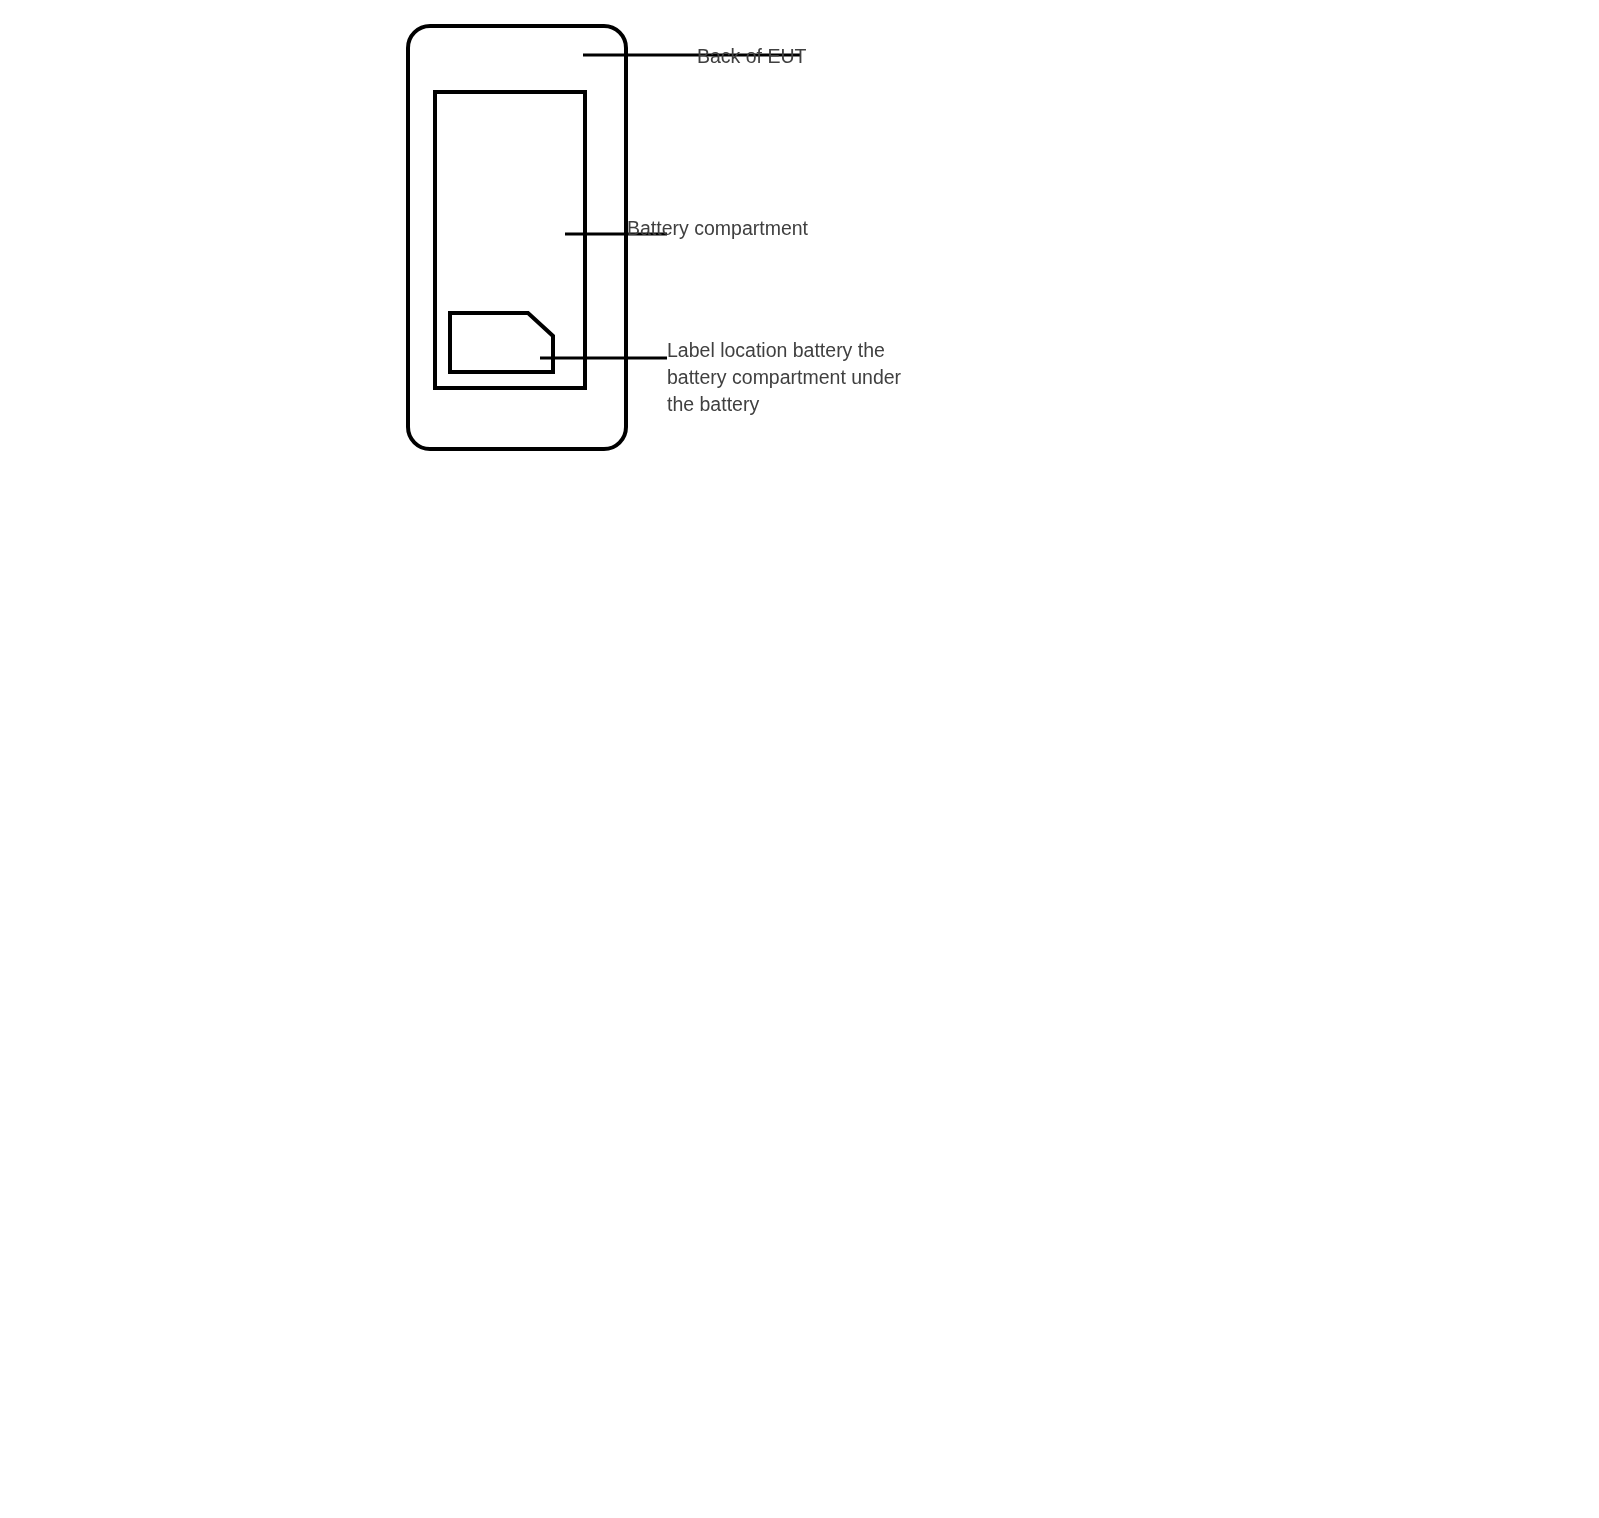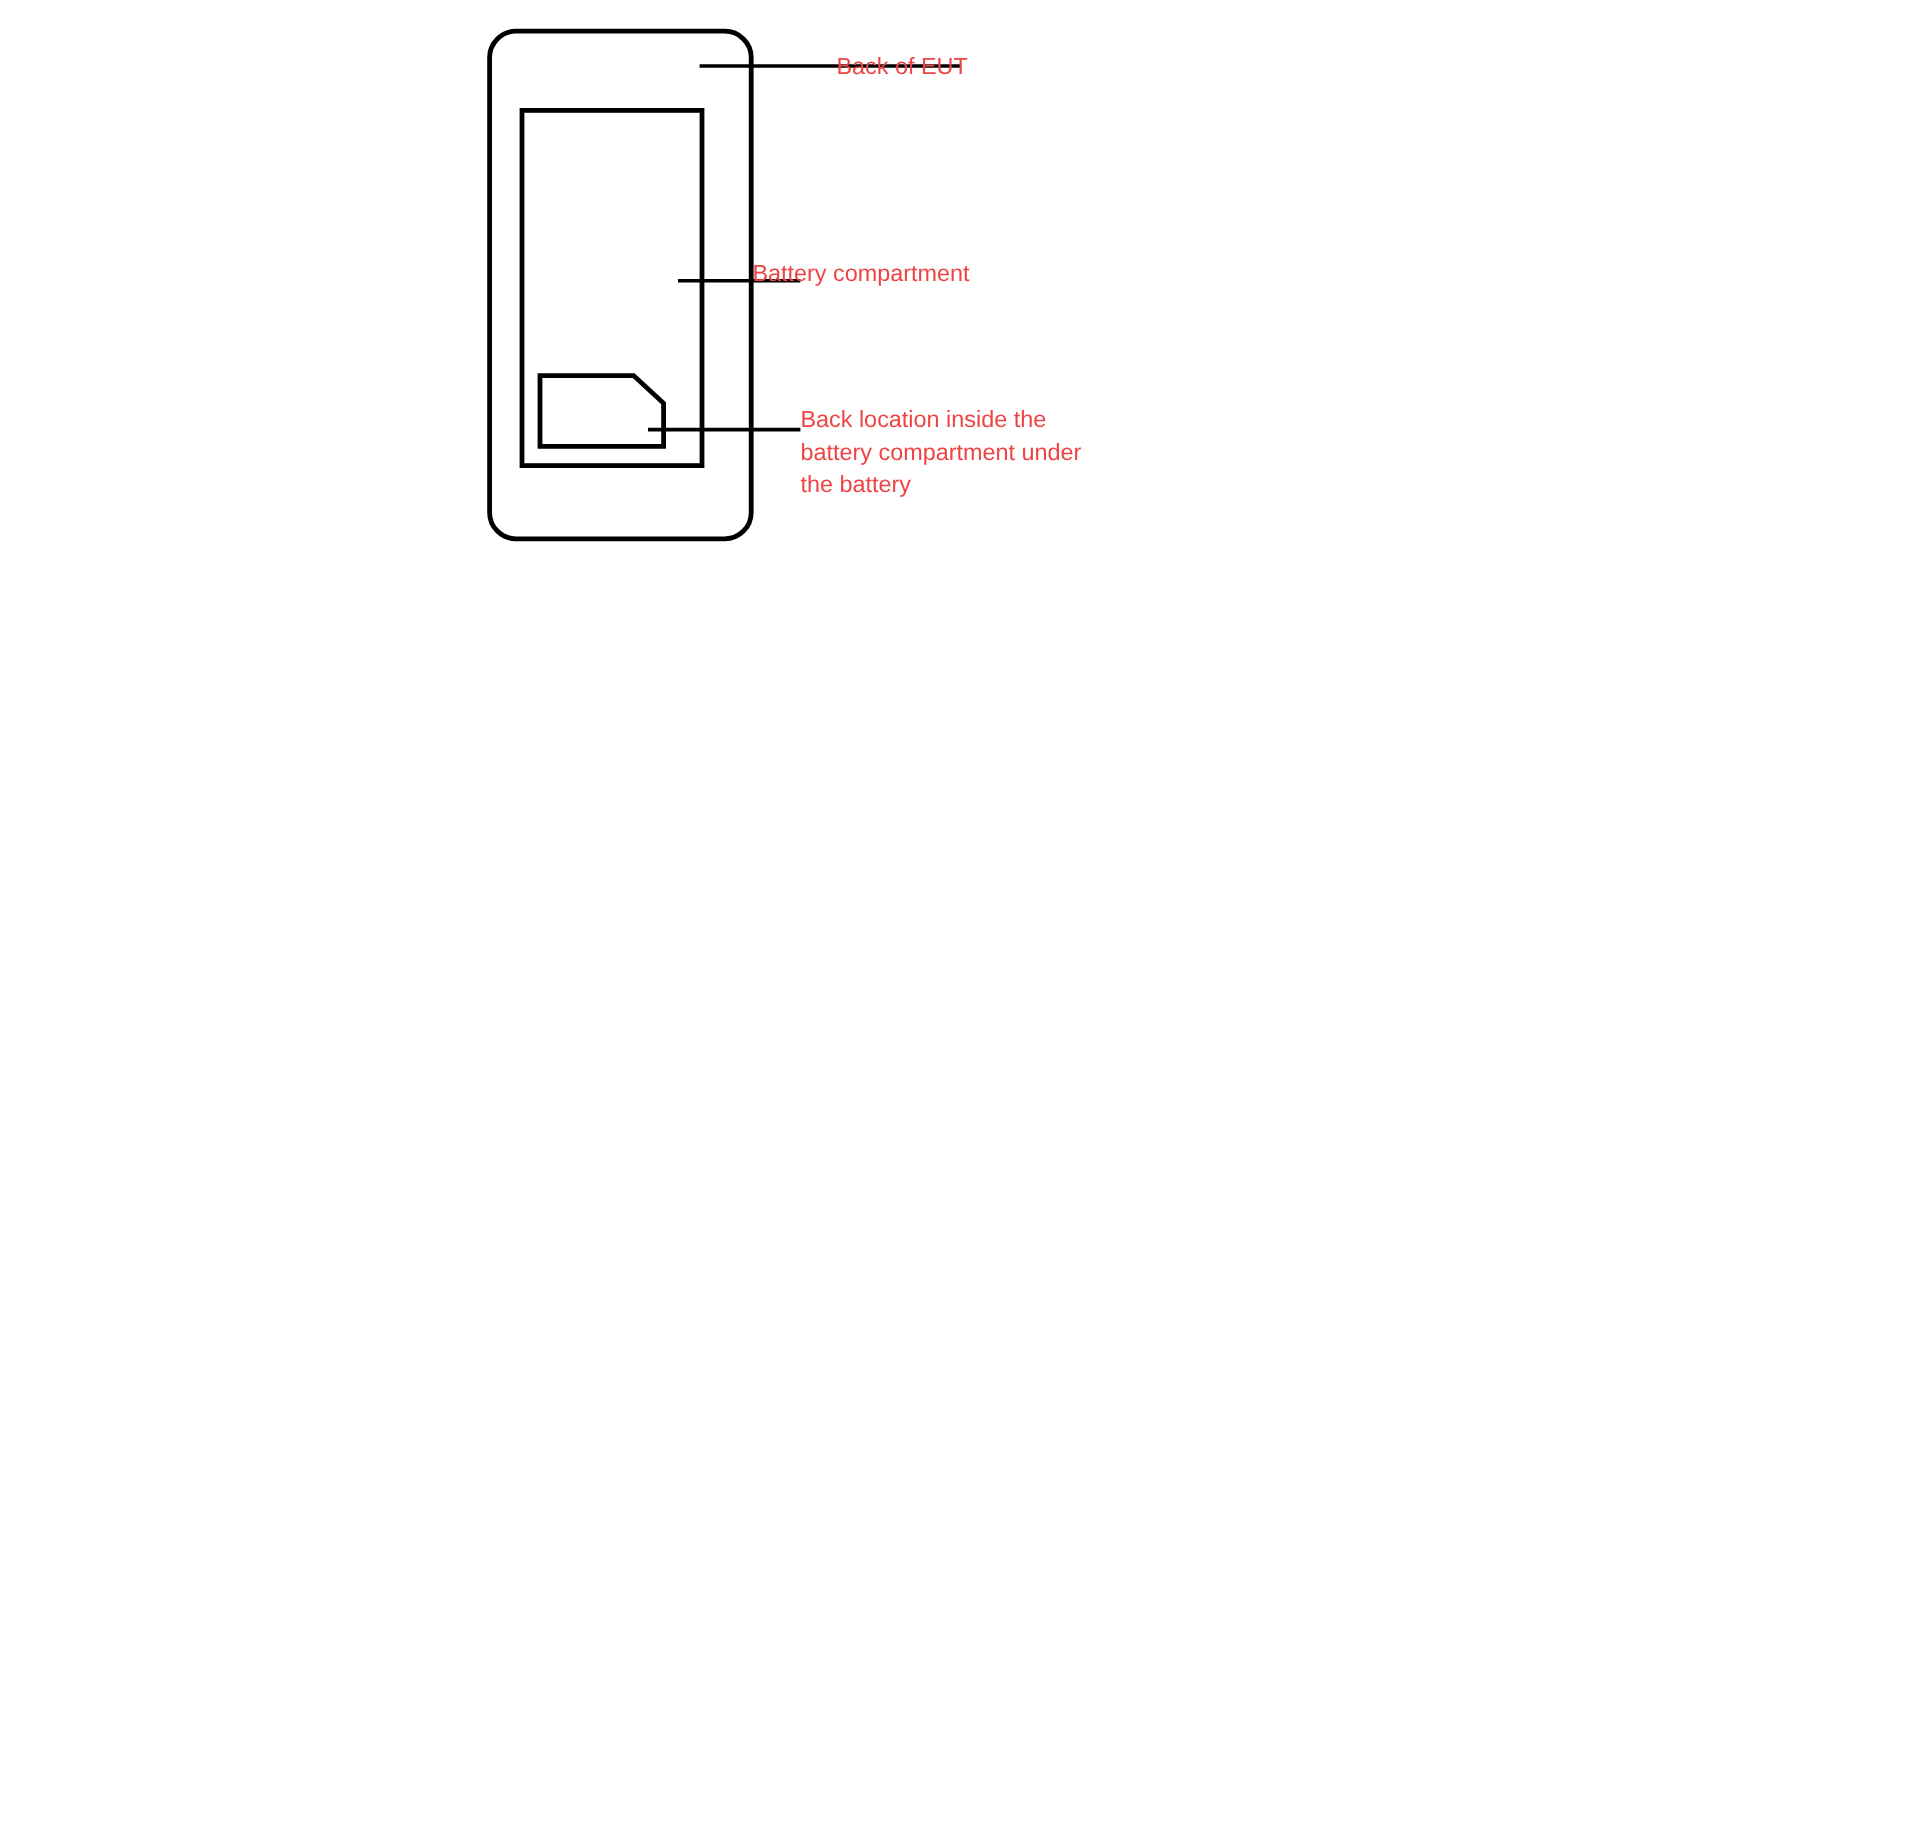--- a/index.html
+++ b/index.html
@@ -19,21 +19,21 @@
     left: 0;
     top: 0;
     width: 1599px;
     height: 1518px;
   }
   .callout-text {
     position: absolute;
     font-family: "Liberation Sans", sans-serif;
     font-size: 19.5px;
     line-height: 27px;
-    color: #ef4444;
+    color: #404040;
     white-space: pre-line;
   }
   #label-back-of-eut {
     left: 697px;
     top: 43px;
   }
   #label-battery-compartment {
     left: 627px;
     top: 215px;
   }
@@ -60,15 +60,15 @@
 
     <path d="M 565 234 L 667 234" fill="none" stroke="#000000" stroke-width="3"></path>
 
     <path d="M 540 358 L 667 358" fill="none" stroke="#000000" stroke-width="3"></path>
   </svg>
 
   <div class="callout-text" id="label-back-of-eut">Back of EUT</div>
 
   <div class="callout-text" id="label-battery-compartment">Battery compartment</div>
 
-  <div class="callout-text" id="label-label-location">Back location inside the battery compartment under the battery</div>
+  <div class="callout-text" id="label-label-location">Label location battery the battery compartment under the battery</div>
 
 </div>
 
 </body></html>

